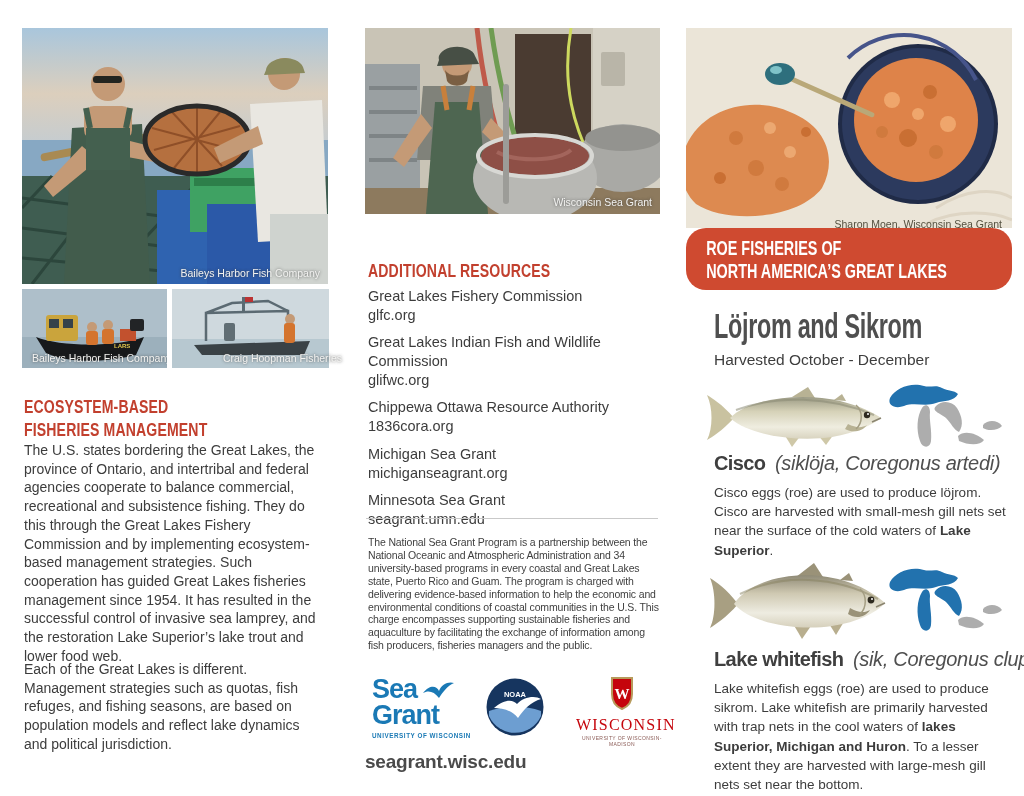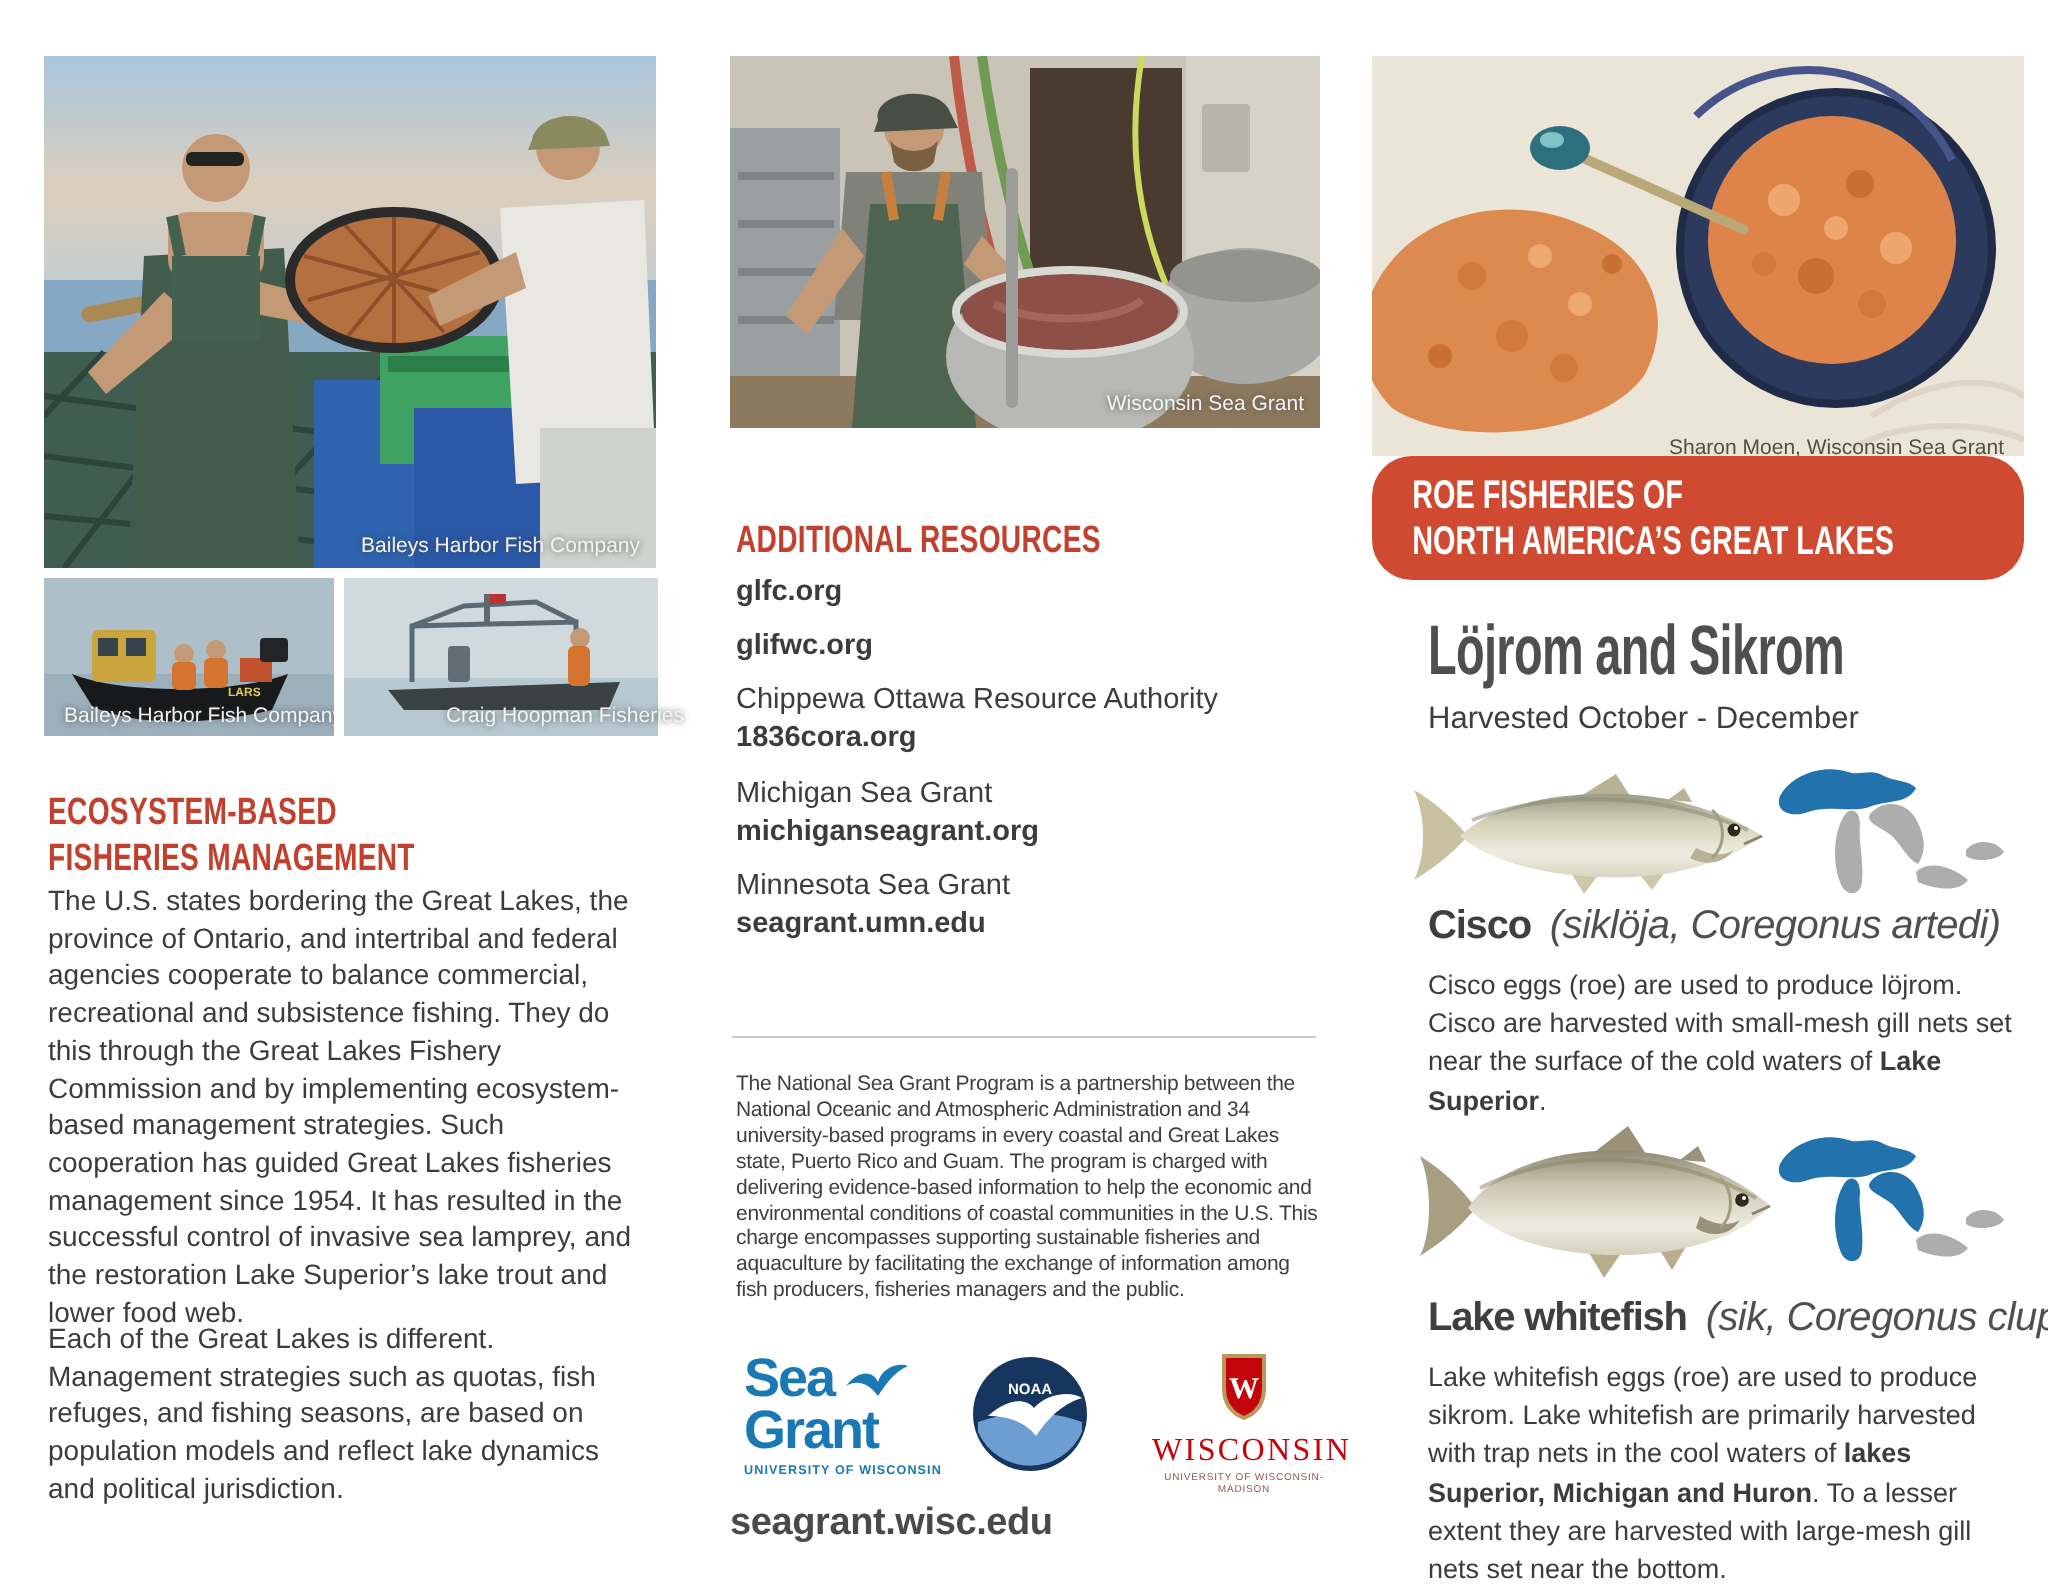--- a/index.html
+++ b/index.html
@@ -6,21 +6,21 @@
   body{font-family:"Liberation Sans", sans-serif;-webkit-font-smoothing:antialiased;}
   .sheet{position:relative;width:1024px;height:796px;background:#ffffff;overflow:hidden;}
   .abs{position:absolute;}
   figure{margin:0;position:absolute;overflow:hidden;}
   figure svg{display:block;}
   .photo-caption{position:absolute;font-size:10.5px;color:#f2f2f0;text-shadow:0 0 3px rgba(60,60,60,.8);white-space:nowrap;}
   .red-heading{position:absolute;color:#c2402e;font-weight:bold;font-size:19px;line-height:23px;letter-spacing:.2px;transform:scaleX(.74);transform-origin:left top;white-space:nowrap;}
   .body-text{position:absolute;font-size:14px;line-height:18.7px;color:#3c3c3c;}
   .res-item{margin-bottom:8.2px;}
   .res-name{font-size:14.5px;line-height:19px;color:#3c3c3c;}
-  .res-url{font-size:14.5px;line-height:19px;color:#3c3c3c;font-weight:bold;}
+  .res-url{font-size:14.5px;line-height:19px;color:#3c3c3c;font-weight:normal;}
   .divider{position:absolute;height:1px;background:#c9c9c9;}
   .disclaimer{position:absolute;font-size:10.5px;line-height:12.9px;color:#3f3f3f;letter-spacing:-.15px;}
   .banner{position:absolute;left:686px;top:228px;width:326px;height:62px;background:#cf4a30;border-radius:20px;}
   .banner-text{padding:9px 0 0 28px;color:#ffffff;font-weight:bold;font-size:20px;line-height:23px;transform:scaleX(.72);transform-origin:left top;white-space:nowrap;}
   .big-title{position:absolute;left:714px;top:306px;font-size:35px;line-height:40px;font-weight:bold;color:#4f4f4f;letter-spacing:-.5px;transform:scaleX(.67);transform-origin:left top;white-space:nowrap;}
   .subtitle{position:absolute;left:714px;top:351px;font-size:15.5px;color:#3e3e3e;}
   .species-heading{position:absolute;left:714px;white-space:nowrap;}
   .species-name{font-weight:bold;font-size:20px;color:#3f3f3f;letter-spacing:-.6px;}
   .species-latin{font-style:italic;font-size:20px;color:#4f4f4f;margin-left:5px;letter-spacing:-.3px;}
   .species-para{position:absolute;left:714px;width:298px;font-size:13.5px;line-height:19.2px;color:#3c3c3c;}
@@ -151,23 +151,25 @@
         <ellipse cx="170" cy="128" rx="57" ry="21" fill="none" stroke="#d8d8d4" stroke-width="4"></ellipse>
         <rect x="138" y="56" width="6" height="120" rx="3" fill="#9c9c98"></rect>
       </svg>
       <span class="photo-caption" style="right:8px;bottom:6px;">Wisconsin Sea Grant</span>
     </figure>
 
     <h2 class="red-heading" style="left:368px;top:259px;margin:0;">ADDITIONAL RESOURCES</h2>
 
     <div class="abs" style="left:368px;top:287px;width:300px;">
       <div class="res-item">
+        <div class="res-name">Great Lakes Fishery Commission</div>
         <div class="res-url">glfc.org</div>
       </div>
       <div class="res-item">
+        <div class="res-name">Great Lakes Indian Fish and Wildlife Commission</div>
         <div class="res-url">glifwc.org</div>
       </div>
       <div class="res-item">
         <div class="res-name">Chippewa Ottawa Resource Authority</div>
         <div class="res-url">1836cora.org</div>
       </div>
       <div class="res-item">
         <div class="res-name">Michigan Sea Grant</div>
         <div class="res-url">michiganseagrant.org</div>
       </div>

